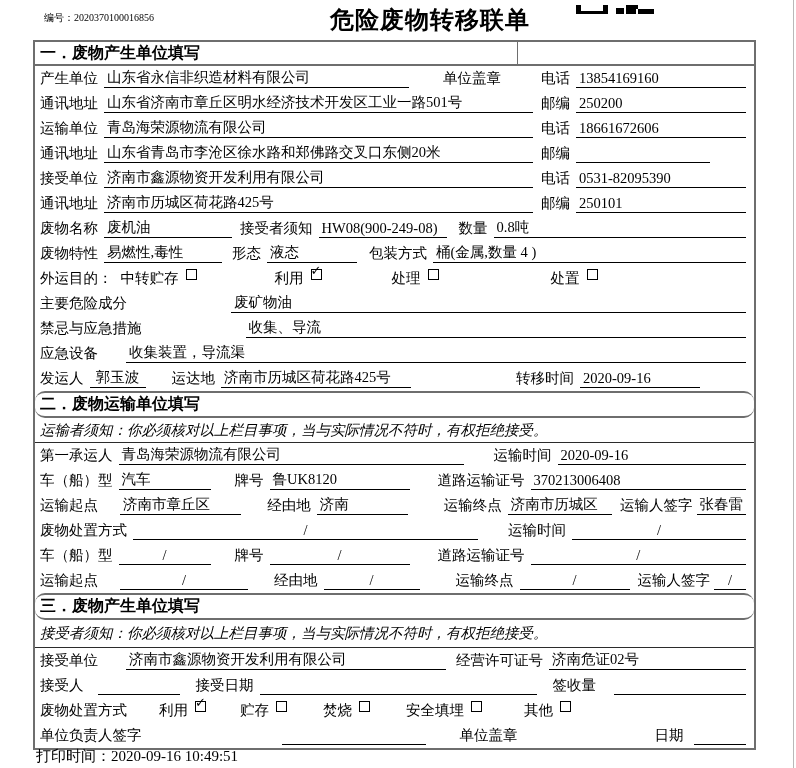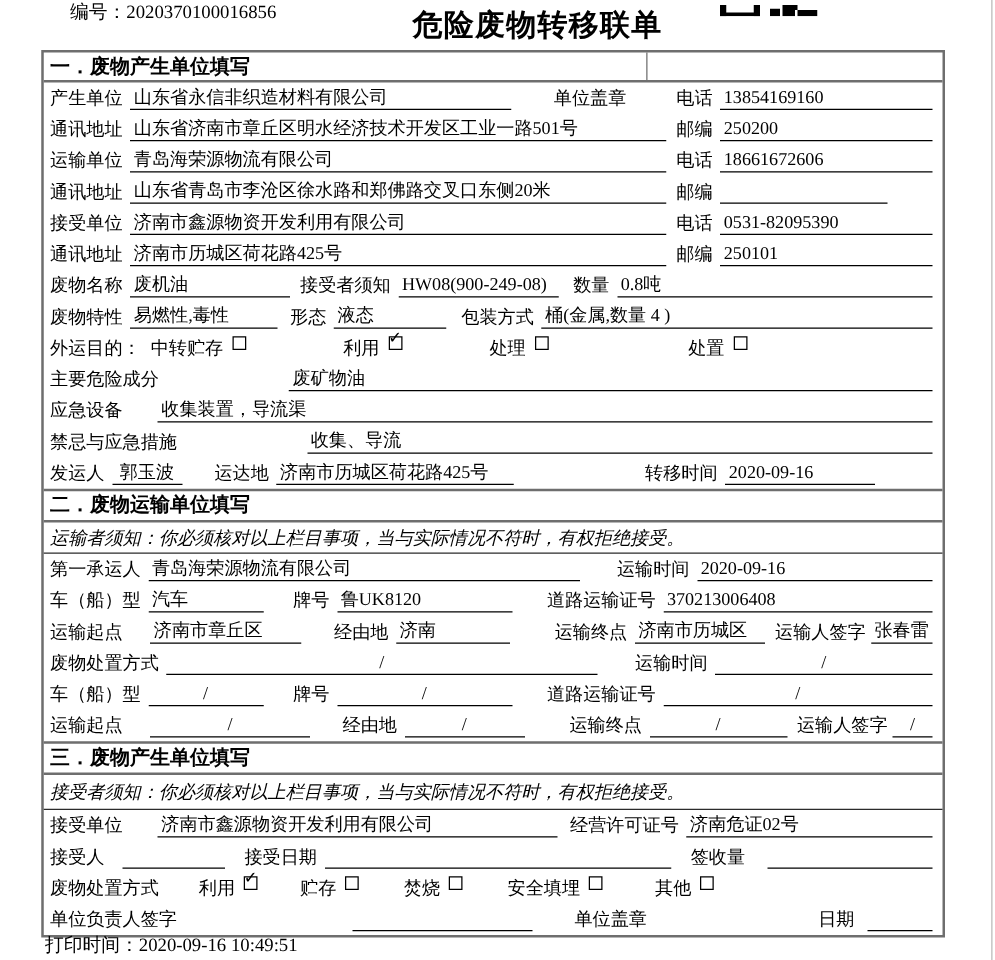--- a/index.html
+++ b/index.html
@@ -1,27 +1,27 @@
 <!DOCTYPE html>
 <html><head>
 <meta charset="utf-8">
 <style>
   html,body{margin:0;padding:0;background:#fff;}
   body{width:796px;height:768px;overflow:hidden;position:relative;
        font-family:"Liberation Serif","DejaVu Serif",serif;color:#000;}
-  .serial{position:absolute;left:44px;top:0;font-size:15px;white-space:nowrap;margin-left:12px;}
+  .serial{position:absolute;left:44px;top:11px;font-size:10px;white-space:nowrap;}
   .doc-title{position:absolute;left:330px;top:4px;font-size:24px;font-weight:bold;
        font-family:"Liberation Sans","DejaVu Sans",sans-serif;letter-spacing:1px;white-space:nowrap;}
   .qr{position:absolute;left:576px;top:0;}
   .page-edge{position:absolute;right:2px;top:0;width:1px;height:768px;background:#b9b9b9;}
   .form{position:absolute;left:33px;top:40px;width:723px;border:2px solid #6e6e6e;box-sizing:border-box;background:#fff;}
   .sec-hdr{height:22px;border-bottom:2px solid #6e6e6e;display:flex;align-items:center;
        font-weight:bold;font-size:16px;padding-left:5px;position:relative;
        font-family:"Liberation Sans","DejaVu Sans",sans-serif;text-align:right;}
-  .sec-hdr.bt{border-top:2px solid #6e6e6e;height:23px;}
+  .sec-hdr.bt{border-top:2px solid #6e6e6e;height:23px;border-radius:10px;}
   .hdr-div{position:absolute;left:482px;top:0;bottom:0;width:1px;background:#6e6e6e;}
   .note{height:24px;display:flex;align-items:center;padding-left:5px;font-size:14.5px;
        border-bottom:1px solid #2b2b2b;white-space:nowrap;font-style:italic;}
   .note.tall{height:27px;}
   .row{height:25px;display:flex;align-items:flex-end;padding:0 8px 3px 5px;
        font-size:14.5px;white-space:nowrap;box-sizing:border-box;}
   .lbl{white-space:nowrap;}
   .u{border-bottom:1px solid #000;margin-left:6px;padding:0 3px;white-space:nowrap;
      overflow:visible;text-align:left;box-sizing:border-box;}
   .u.grow{flex:1;}
@@ -153,27 +153,27 @@
           </span>
       </span>
     </div>
 
     <div class="row">
       <span class="lbl">主要危险成分</span>
       <span class="u grow" style="margin-left:104px">废矿物油</span>
     </div>
 
     <div class="row">
+      <span class="lbl">禁忌与应急措施</span>
+      <span class="u grow" style="margin-left:104px">收集、导流</span>
+    </div>
+
+    <div class="row">
       <span class="lbl">应急设备</span>
       <span class="u grow" style="margin-left:28px">收集装置，导流渠</span>
-    </div>
-
-    <div class="row">
-      <span class="lbl">禁忌与应急措施</span>
-      <span class="u grow" style="margin-left:104px">收集、导流</span>
     </div>
 
     <div class="row">
       <span class="lbl">发运人</span>
       <span class="u ctr" style="width:56px">郭玉波</span>
       <span class="lbl" style="margin-left:26px">运达地</span>
       <span class="u" style="width:190px">济南市历城区荷花路425号</span>
       <span class="lbl" style="margin-left:auto">转移时间</span>
       <span class="u" style="width:120px;margin-right:46px">2020-09-16</span>
     </div>

